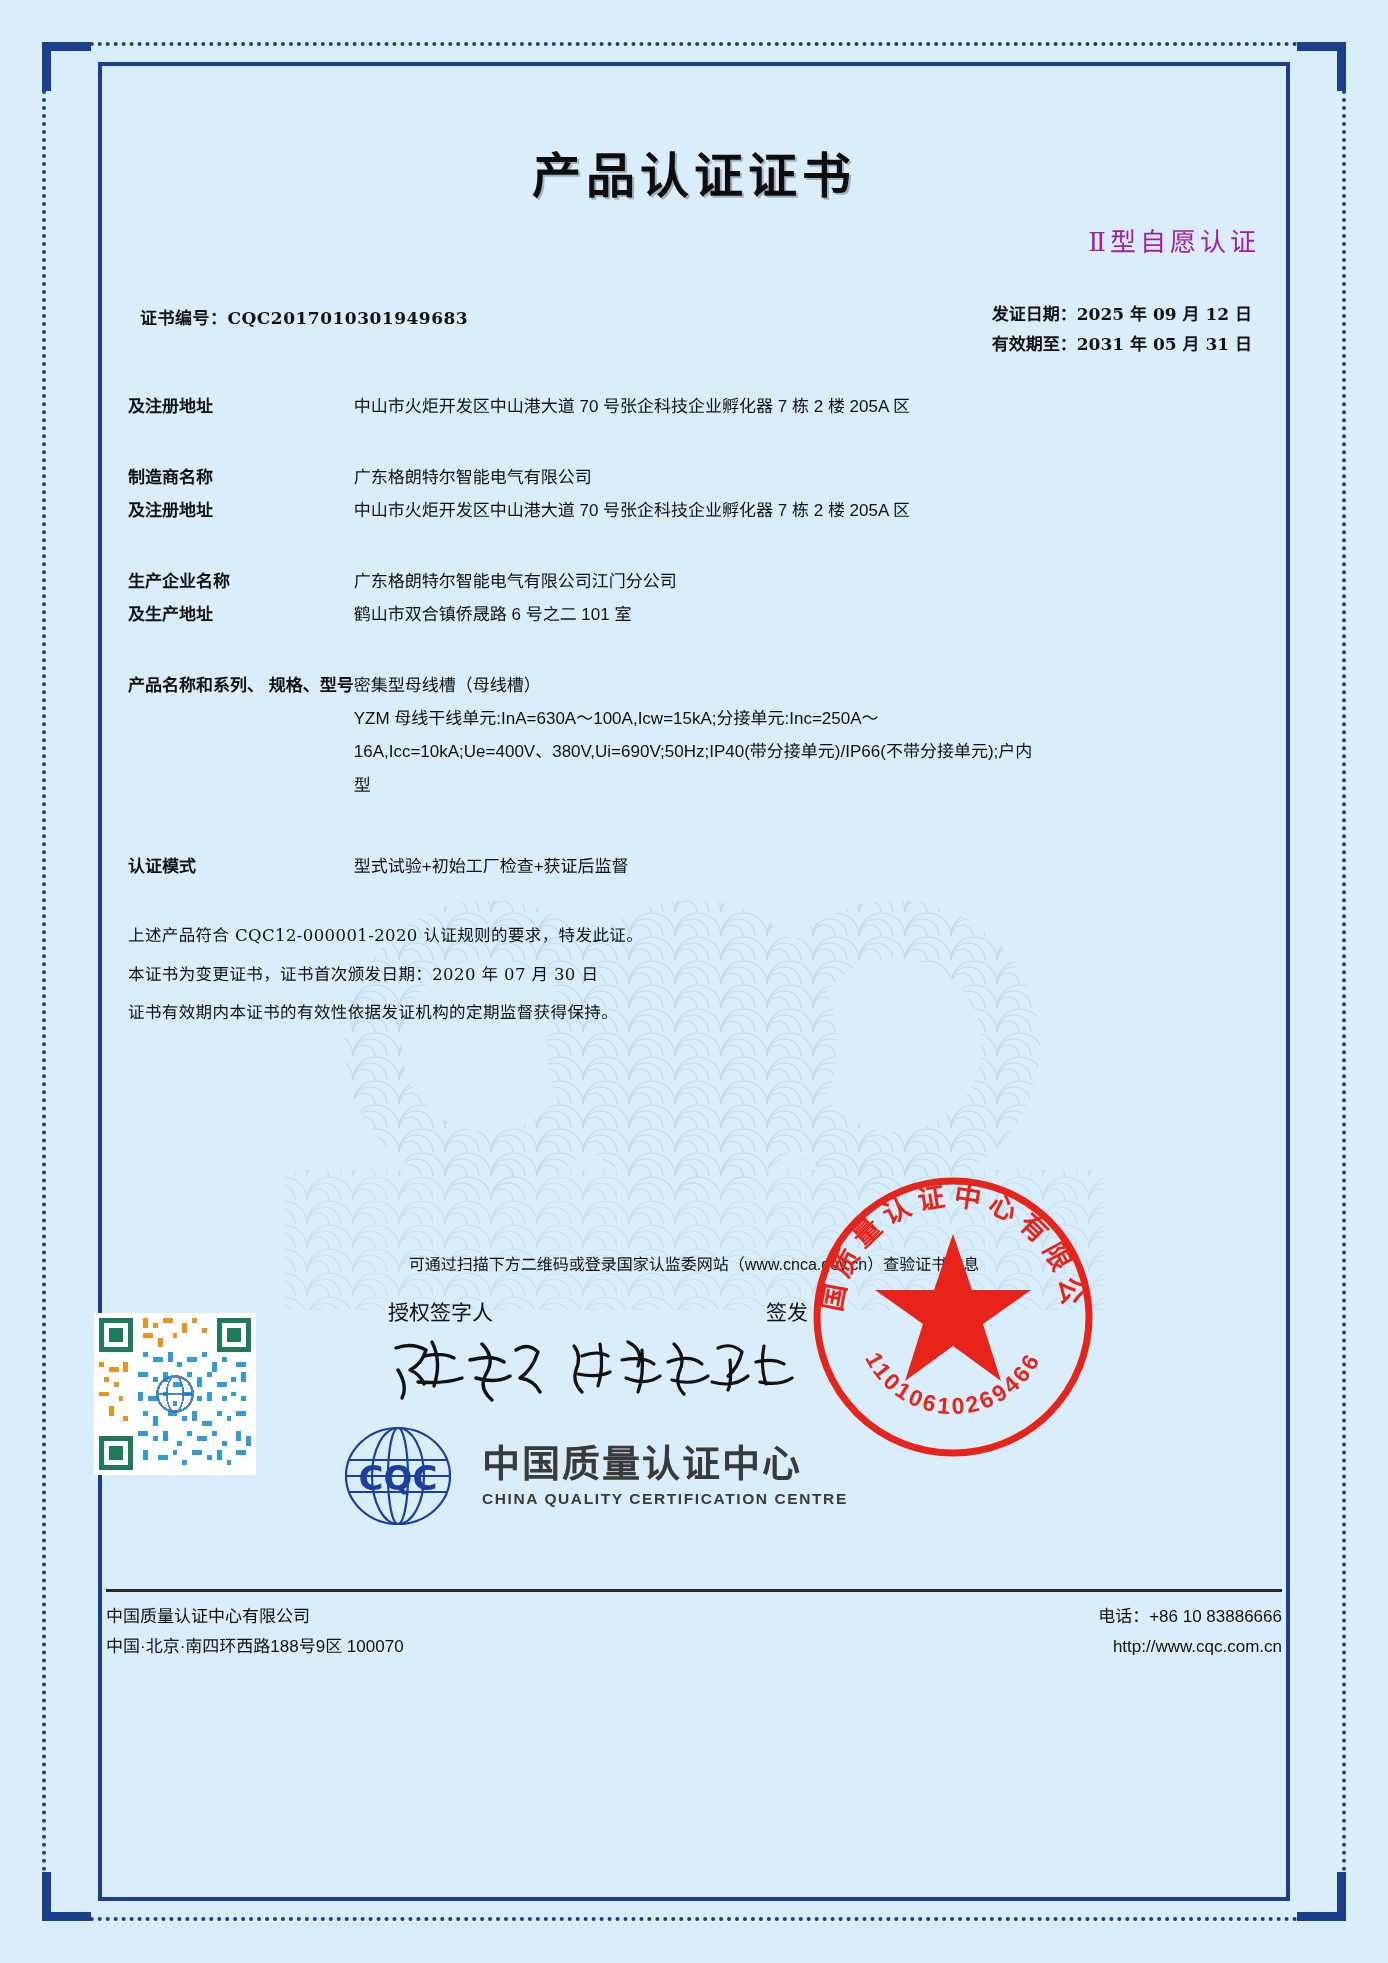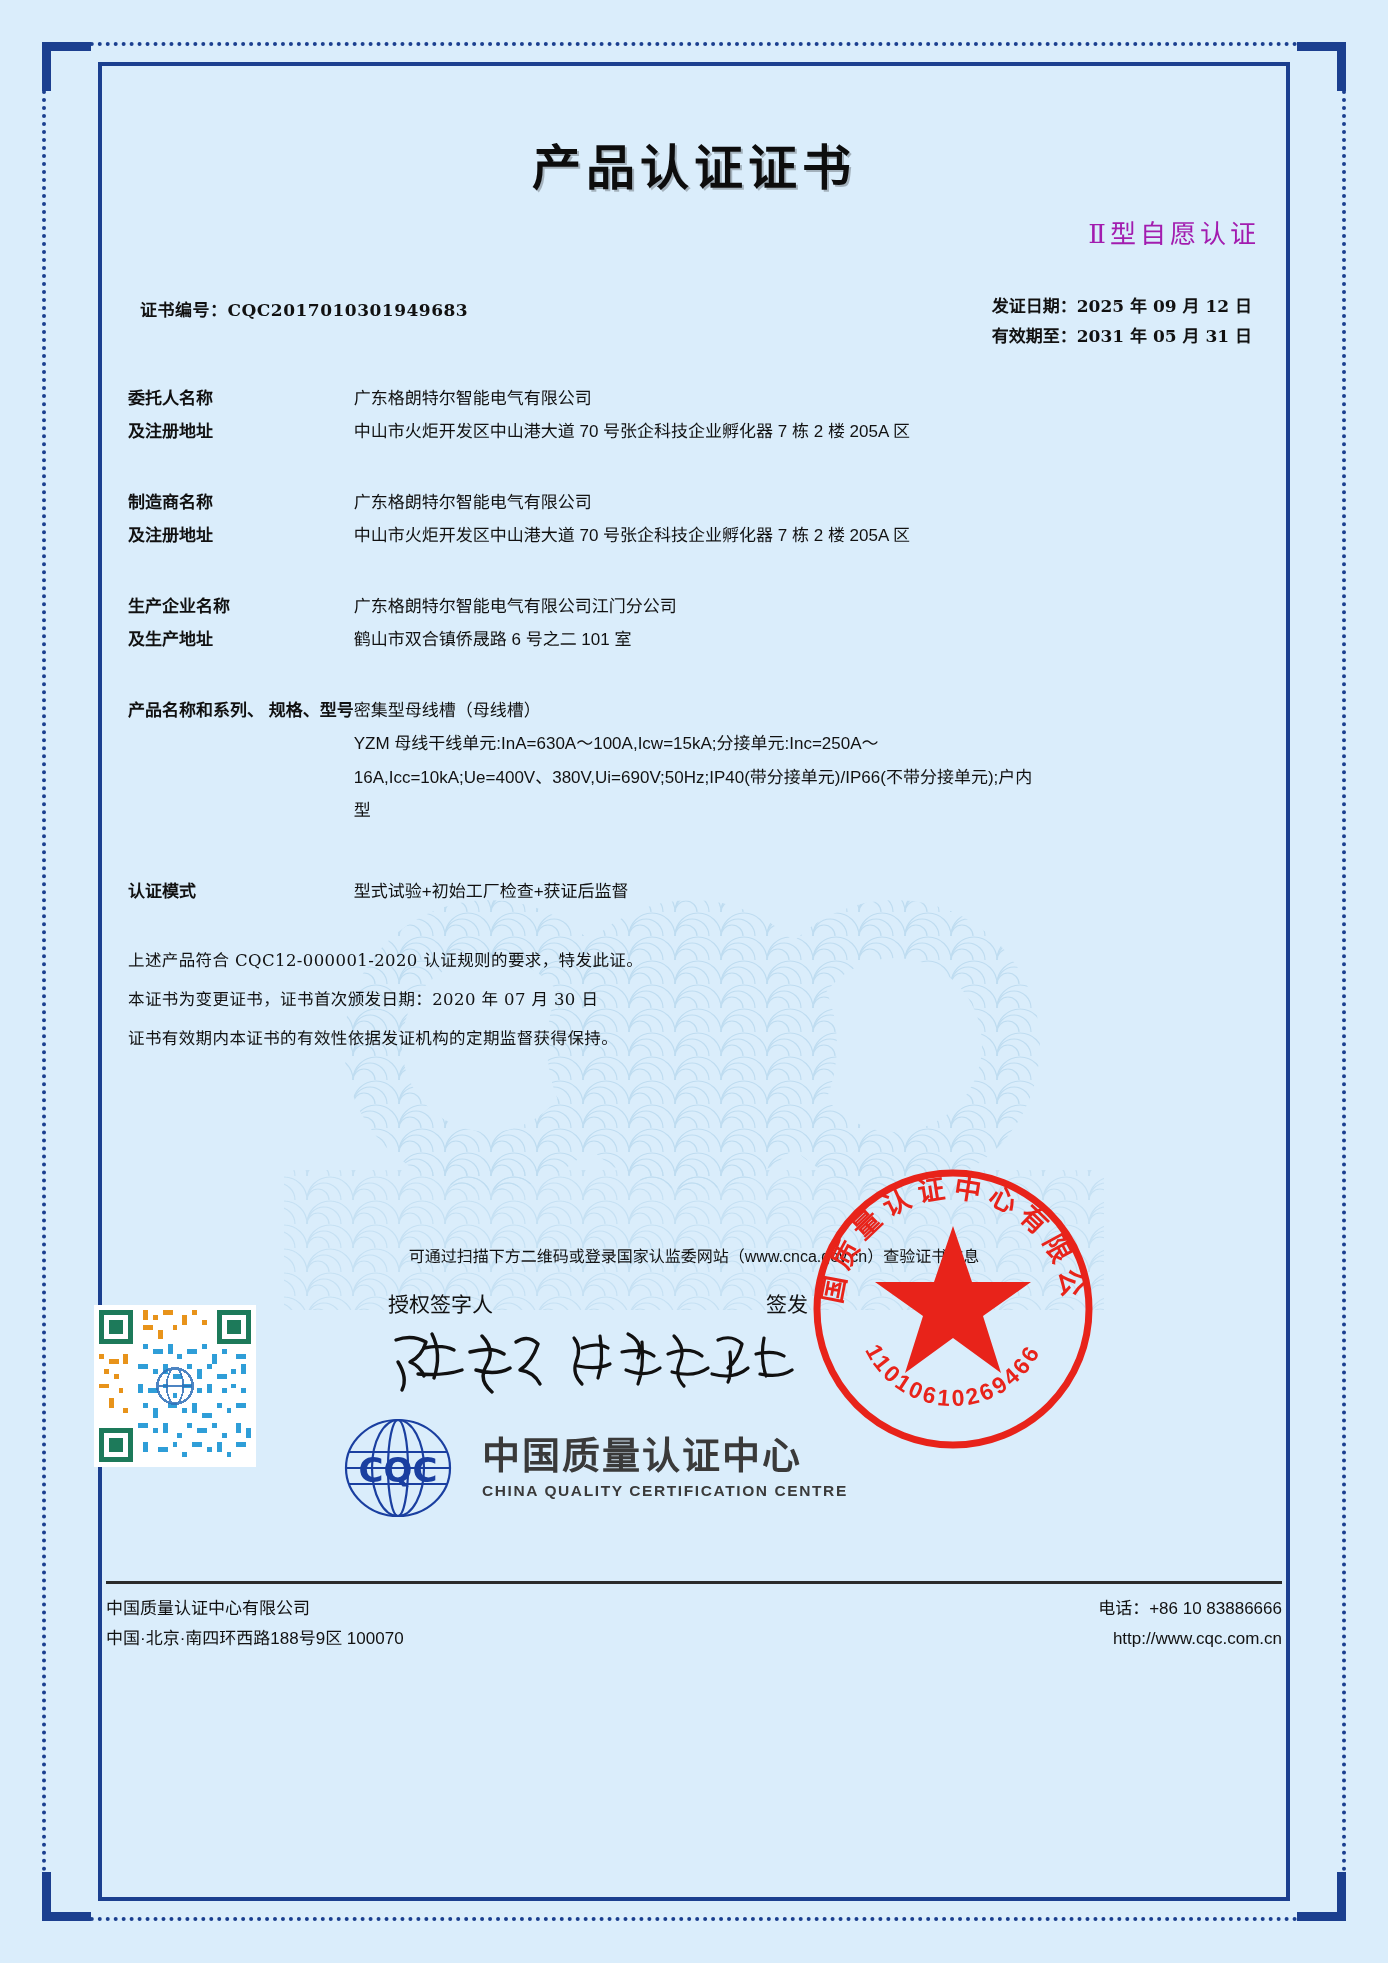--- a/index.html
+++ b/index.html
@@ -34,21 +34,21 @@
   .corner.bl{left:42px;bottom:42px;border-right:none;border-top:none;}
   .corner.br{right:42px;bottom:42px;border-left:none;border-top:none;}
 
   
   .watermark{
     position:absolute;left:50%;top:840px;transform:translateX(-50%);
     width:820px;height:470px;opacity:.55;pointer-events:none;
   }
 
   
-  .content{position:absolute;left:128px;top:96px;width:1132px;}
+  .content{position:absolute;left:128px;top:104px;width:1132px;}
 
   .title{
     text-align:center;
     font-size:49px;
     font-weight:bold;
     letter-spacing:5px;
     margin-top:32px;
     color:#0d0d0d;
     text-shadow:2px 2px 0 rgba(0,0,0,.25);
     font-family:"DejaVu Sans","Liberation Sans",sans-serif;
@@ -198,24 +198,20 @@
           <span>发证日期：</span><span>2025 年 09 月 12 日</span>
         </div>
         <div>
           <span>有效期至：</span><span>2031 年 05 月 31 日</span>
         </div>
       </div>
     </div>
 
     <table class="fields">
       <tbody>
-          <tr>
-        <td class="label">委托人名称</td>
-        <td class="value">广东格朗特尔智能电气有限公司</td>
-      </tr>
       <tr>
         <td class="label">及注册地址</td>
         <td class="value">中山市火炬开发区中山港大道 70 号张企科技企业孵化器 7 栋 2 楼 205A 区</td>
       </tr>
       <tr class="gap">
             <td></td>
             <td></td>
           </tr>
 
       <tr>

